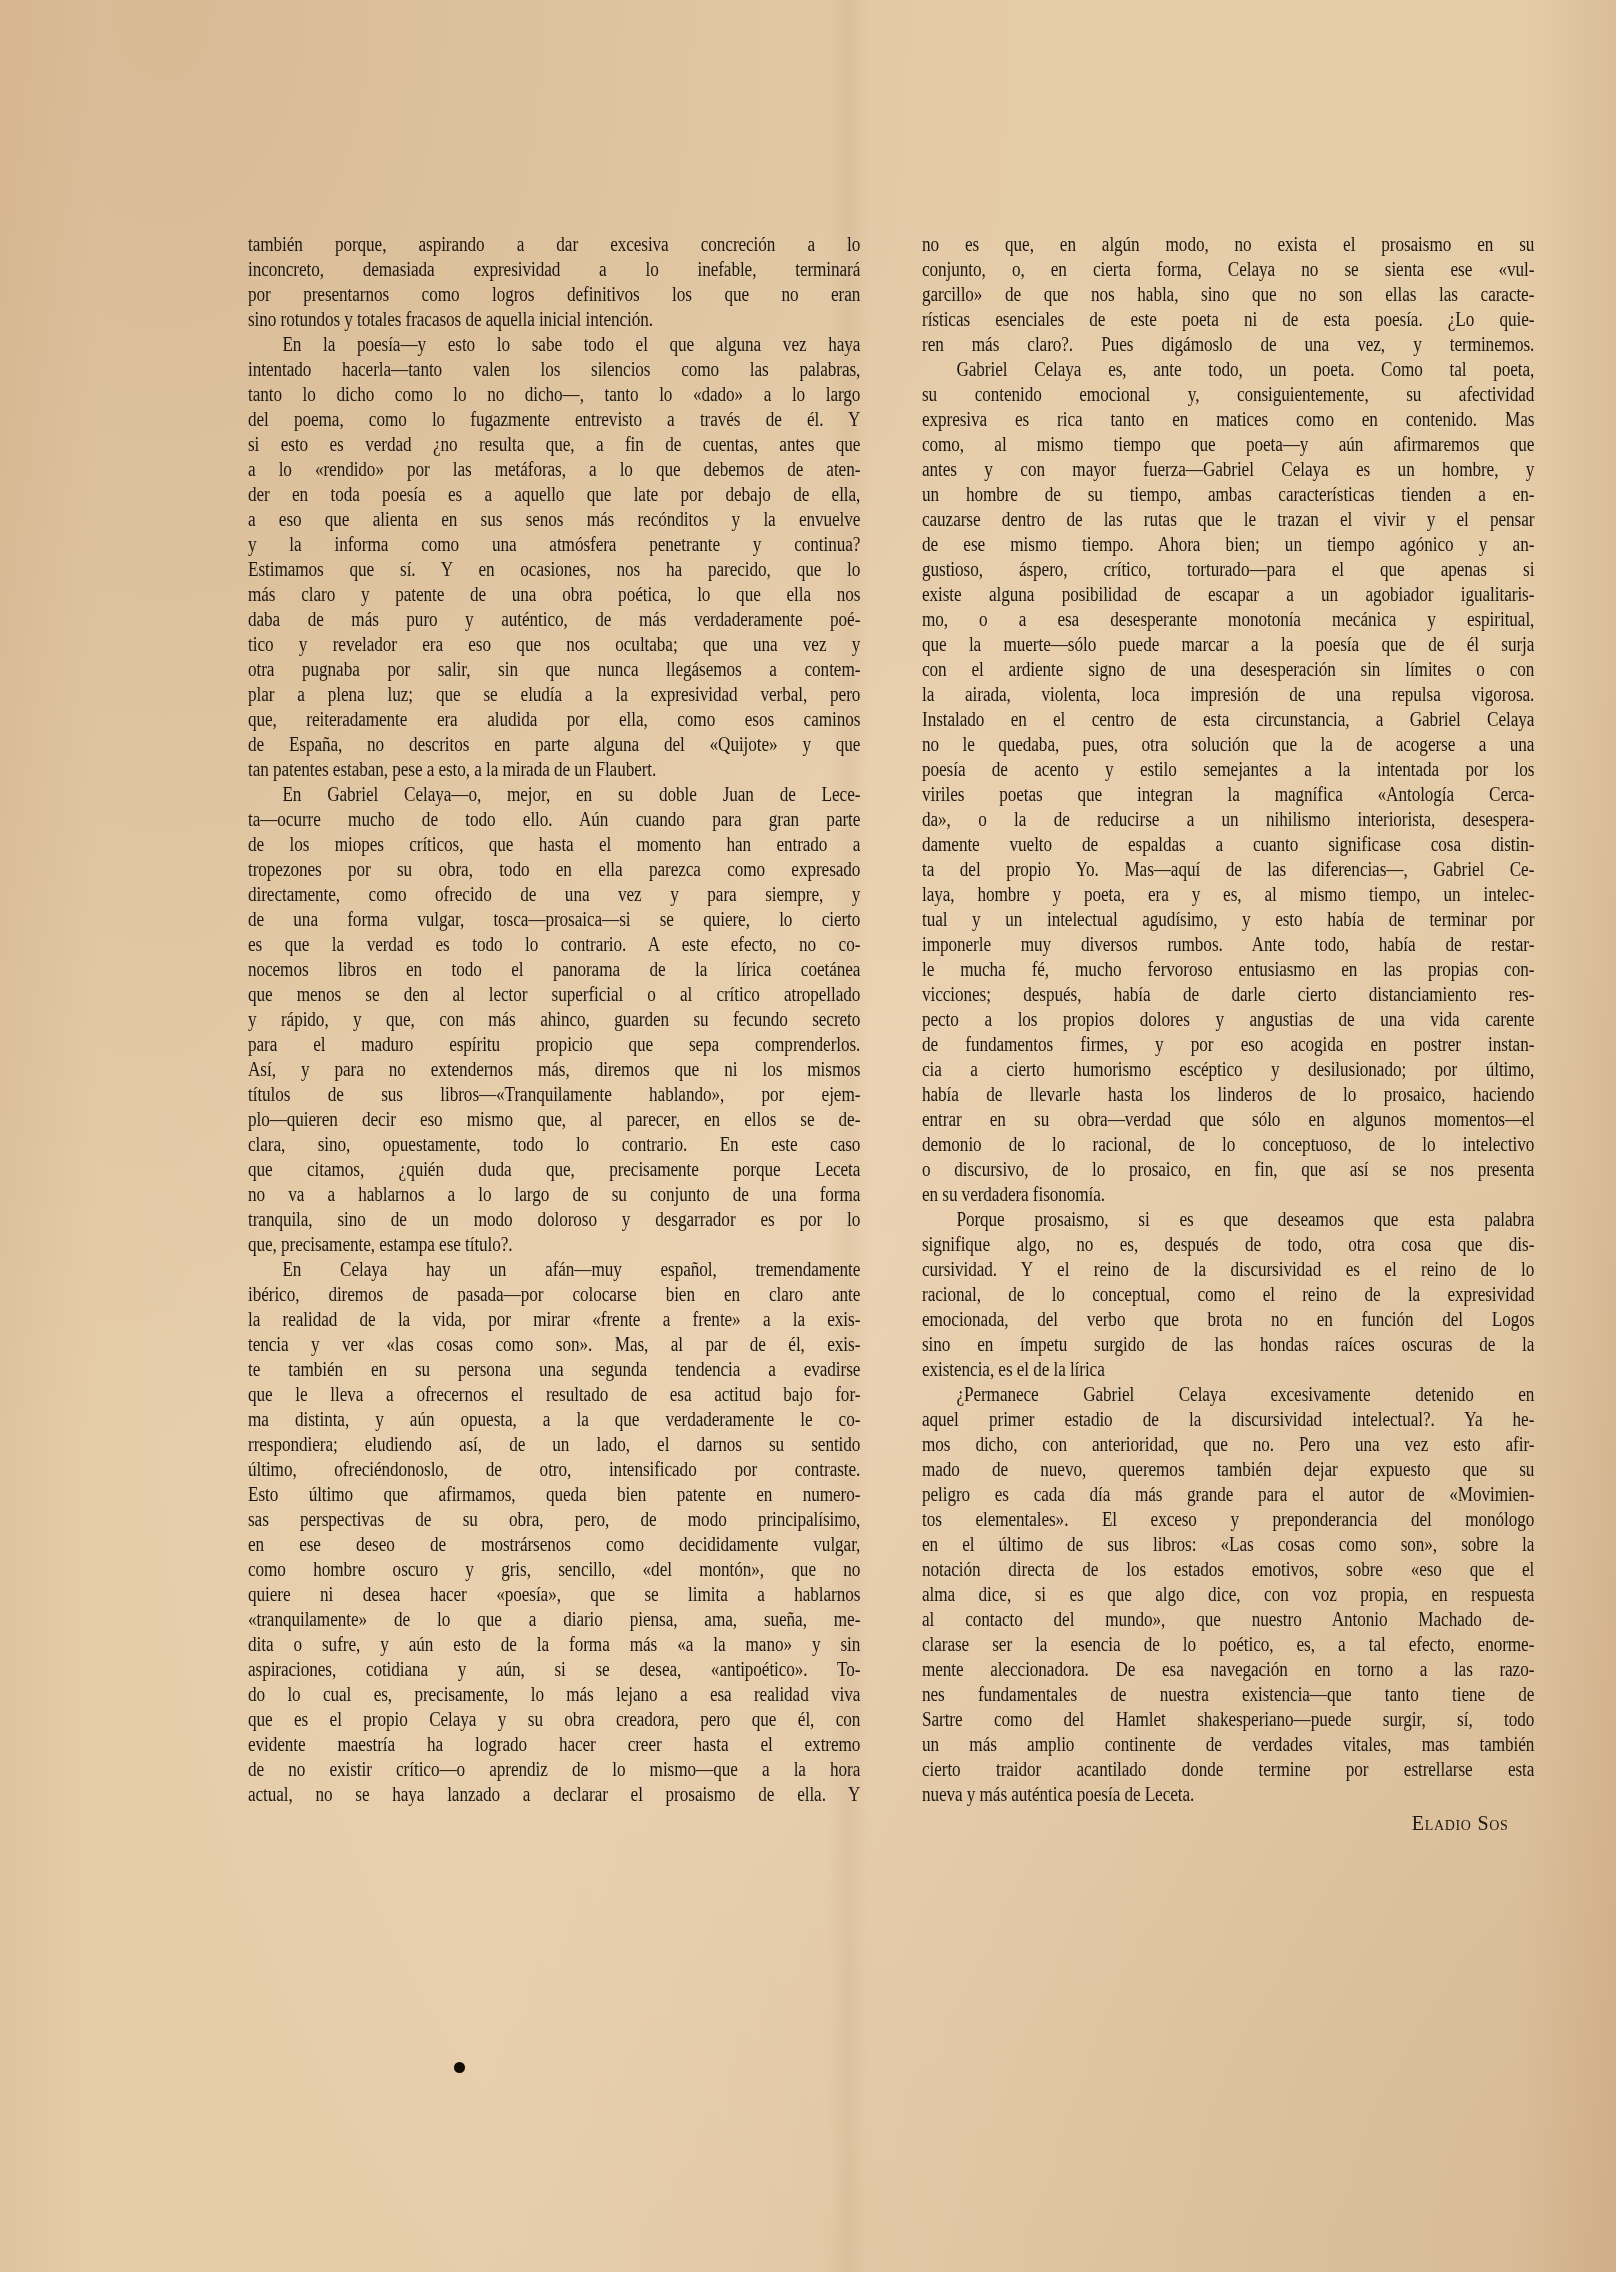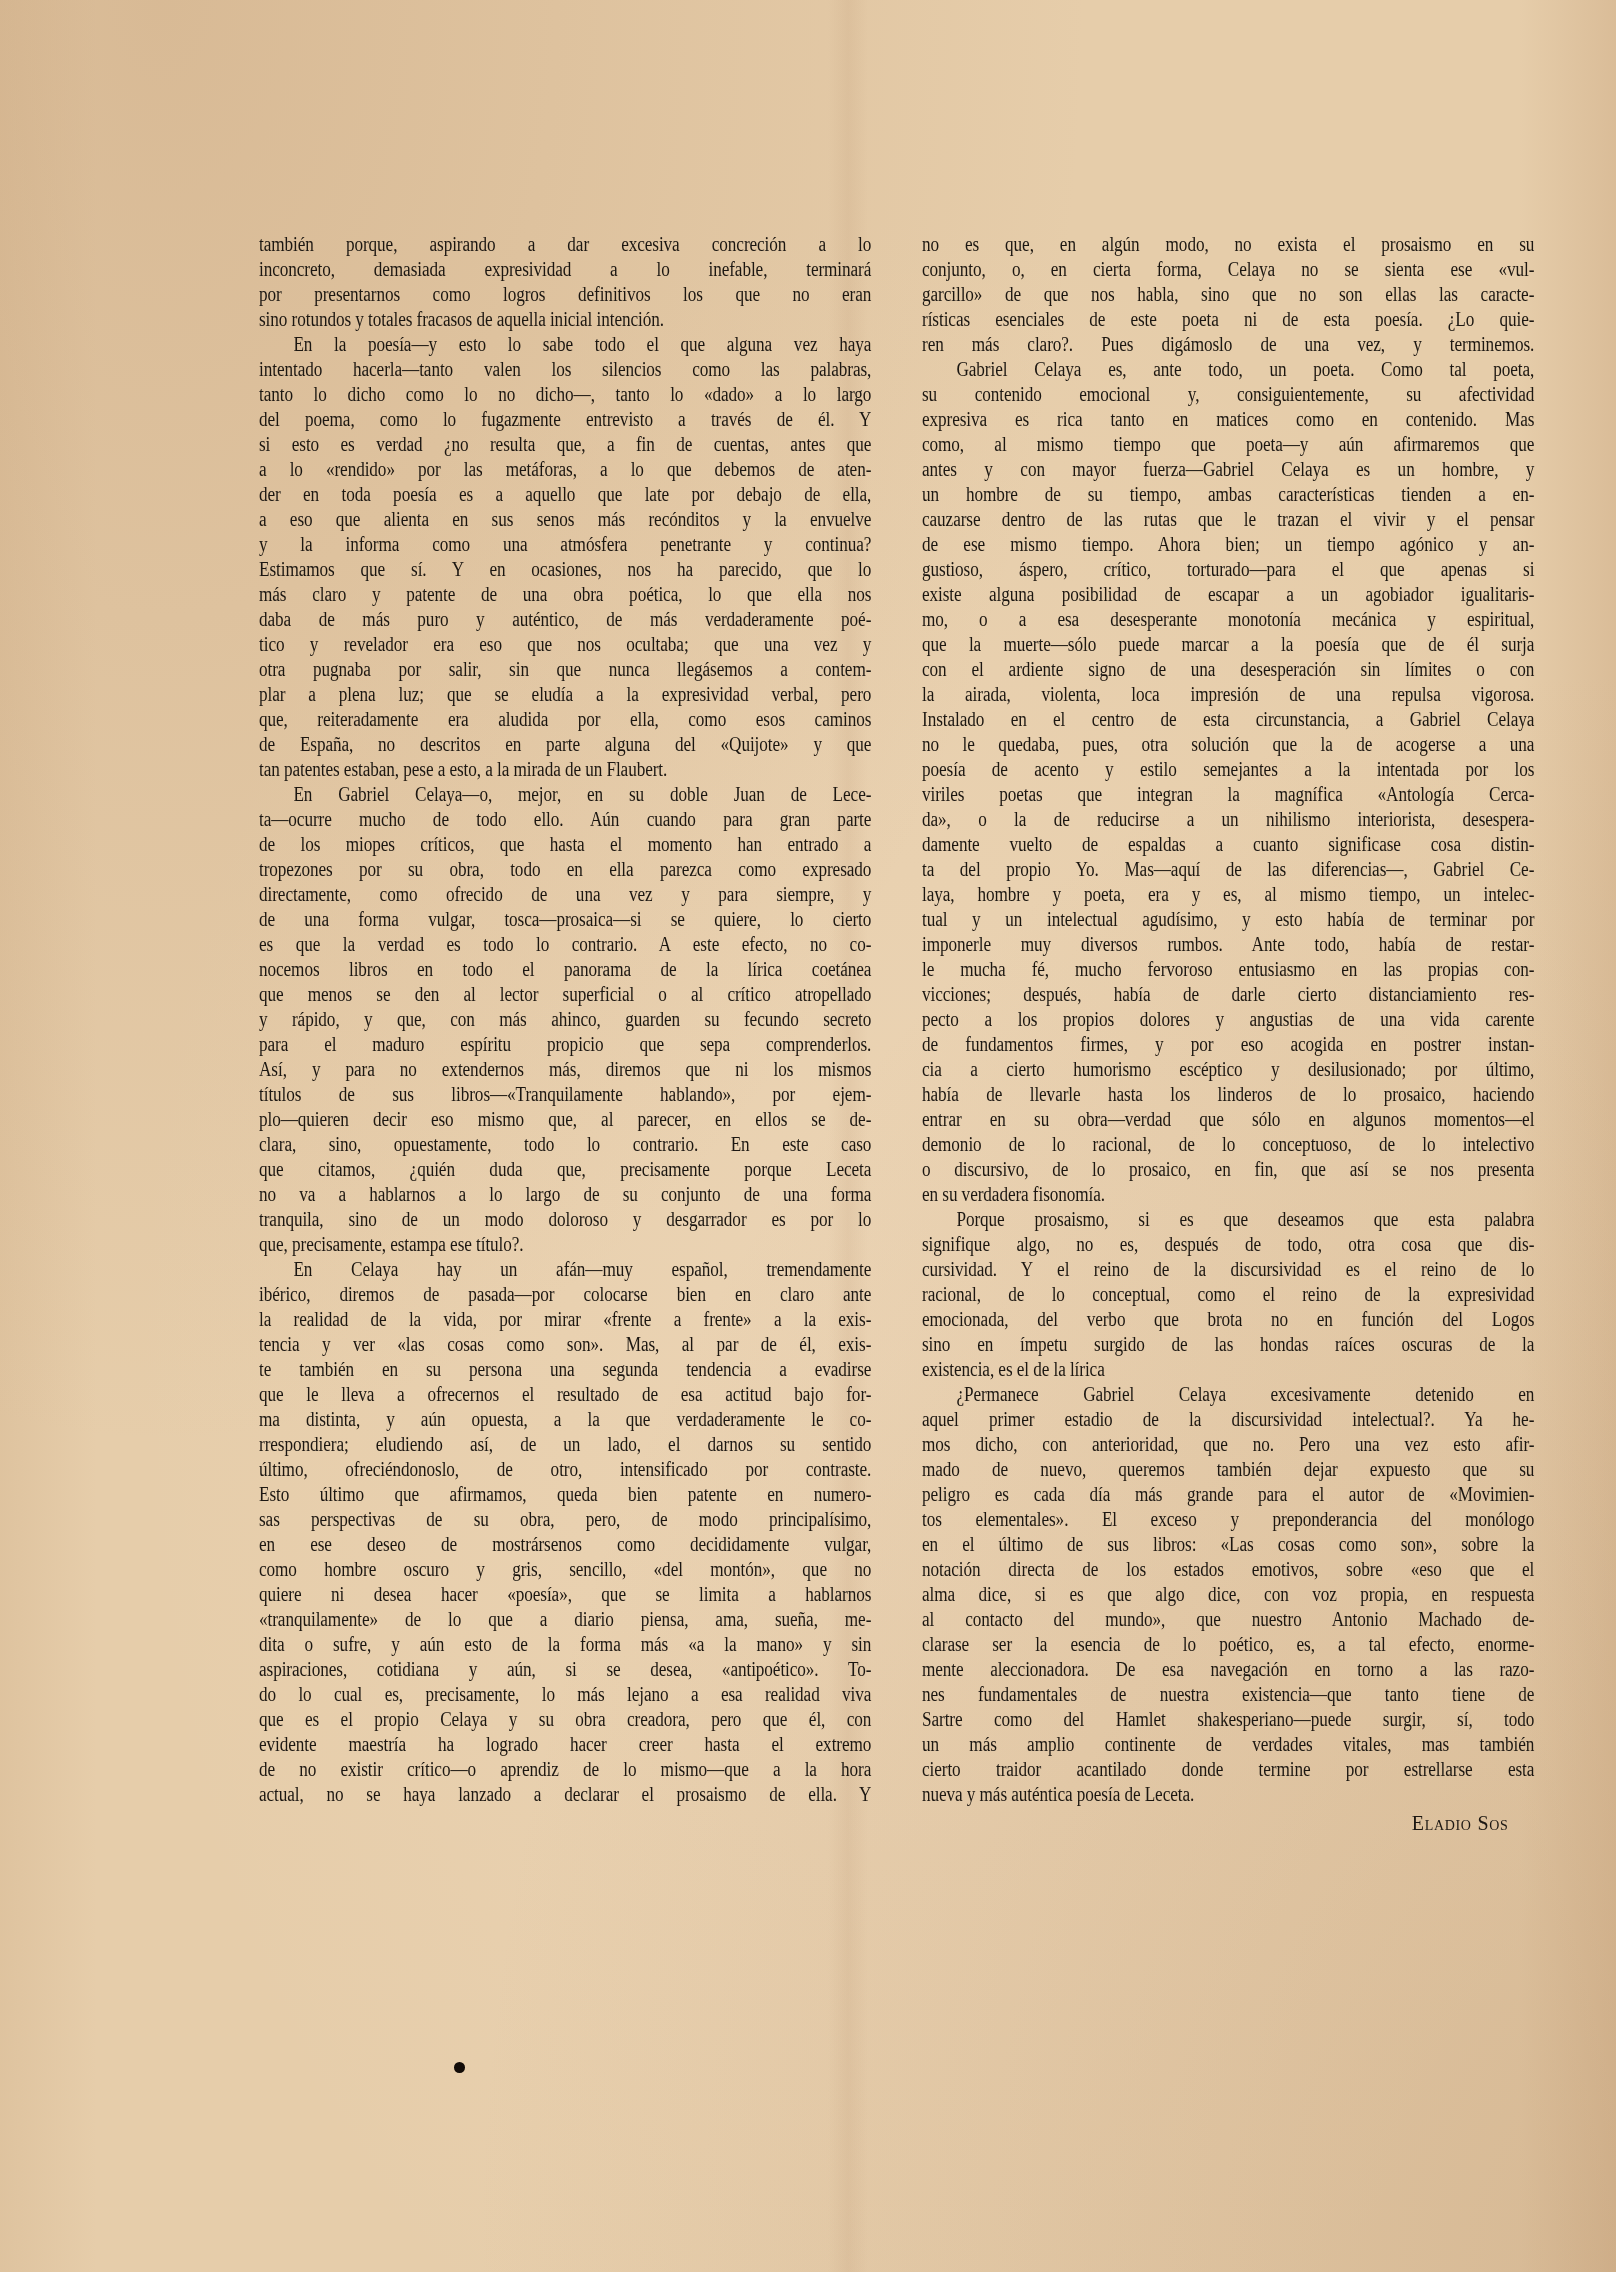--- a/index.html
+++ b/index.html
@@ -21,21 +21,21 @@
       position: absolute;
       left: 828px; top: 0;
       width: 40px; height: 2273px;
       background: linear-gradient(90deg, rgba(0,0,0,0), rgba(170,130,95,0.12), rgba(0,0,0,0));
     }
     .column {
       position: absolute;
       top: 232px;
       width: 613px;
     }
-    .col-left { left: 248px; margin-left: 11px; }
+    .col-left { left: 248px; }
     .col-right { left: 922px; }
     .line {
       display: block;
       font-size: 20px;
       line-height: 25px;
       height: 25px;
       white-space: nowrap;
       text-align: justify;
       text-align-last: justify;
       letter-spacing: -0.1px;

